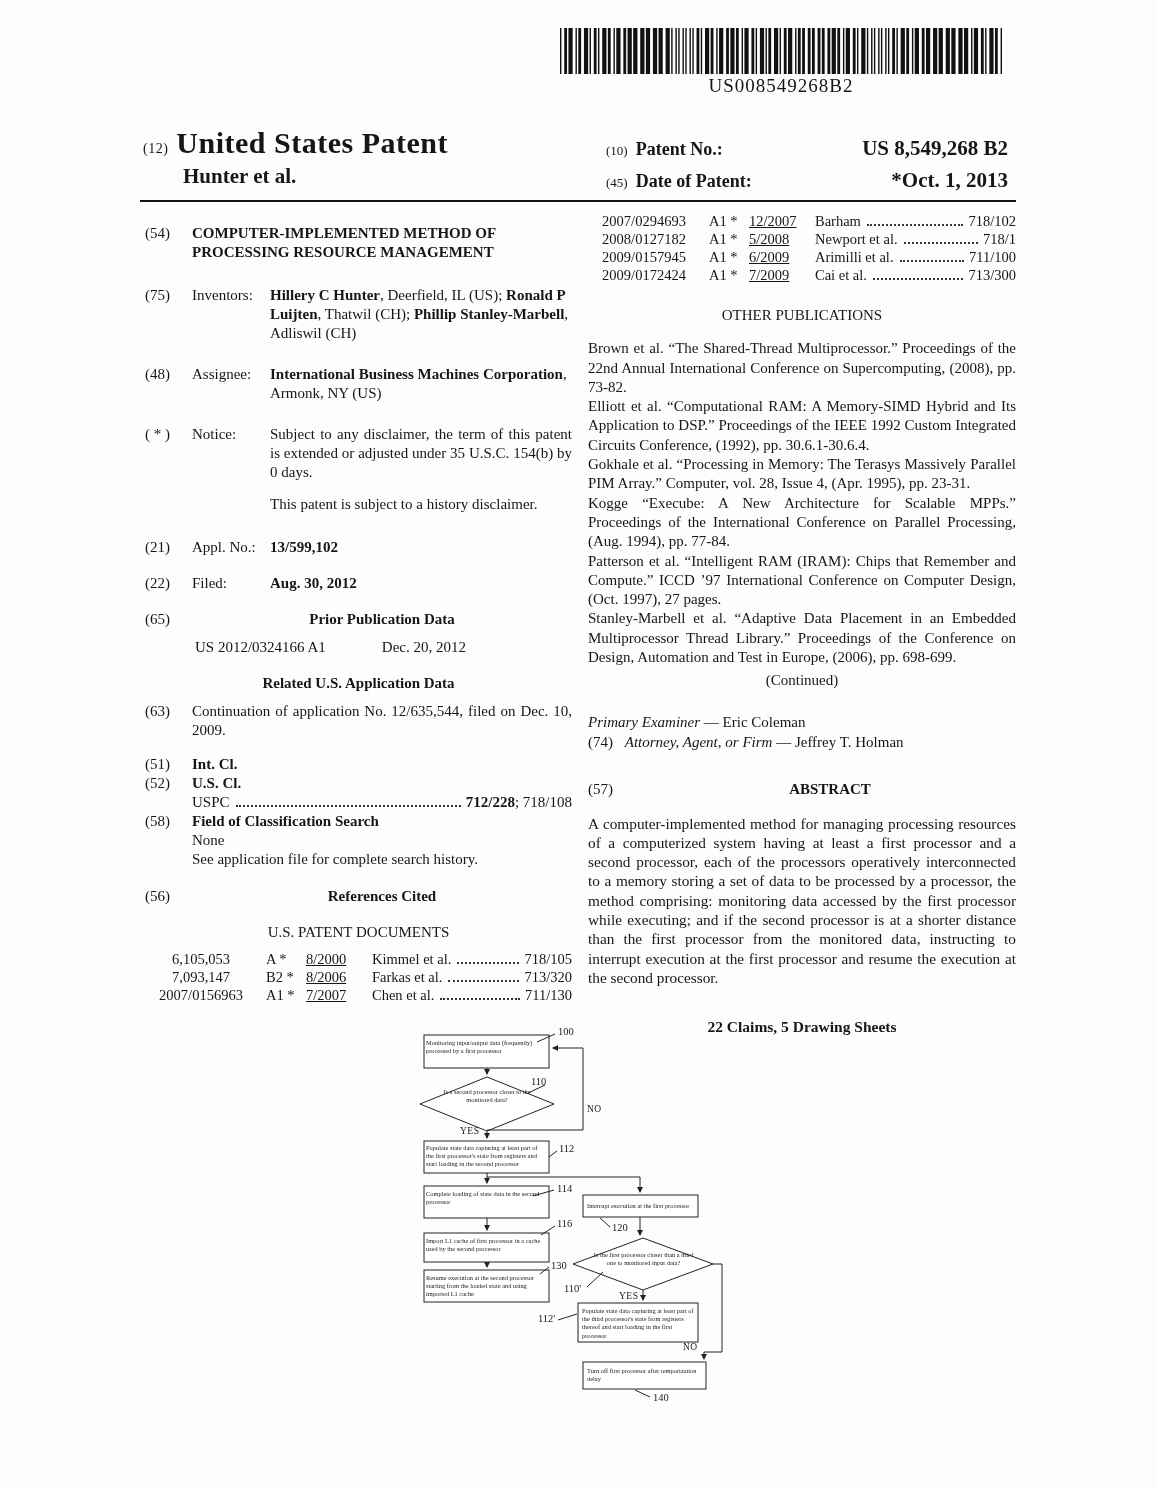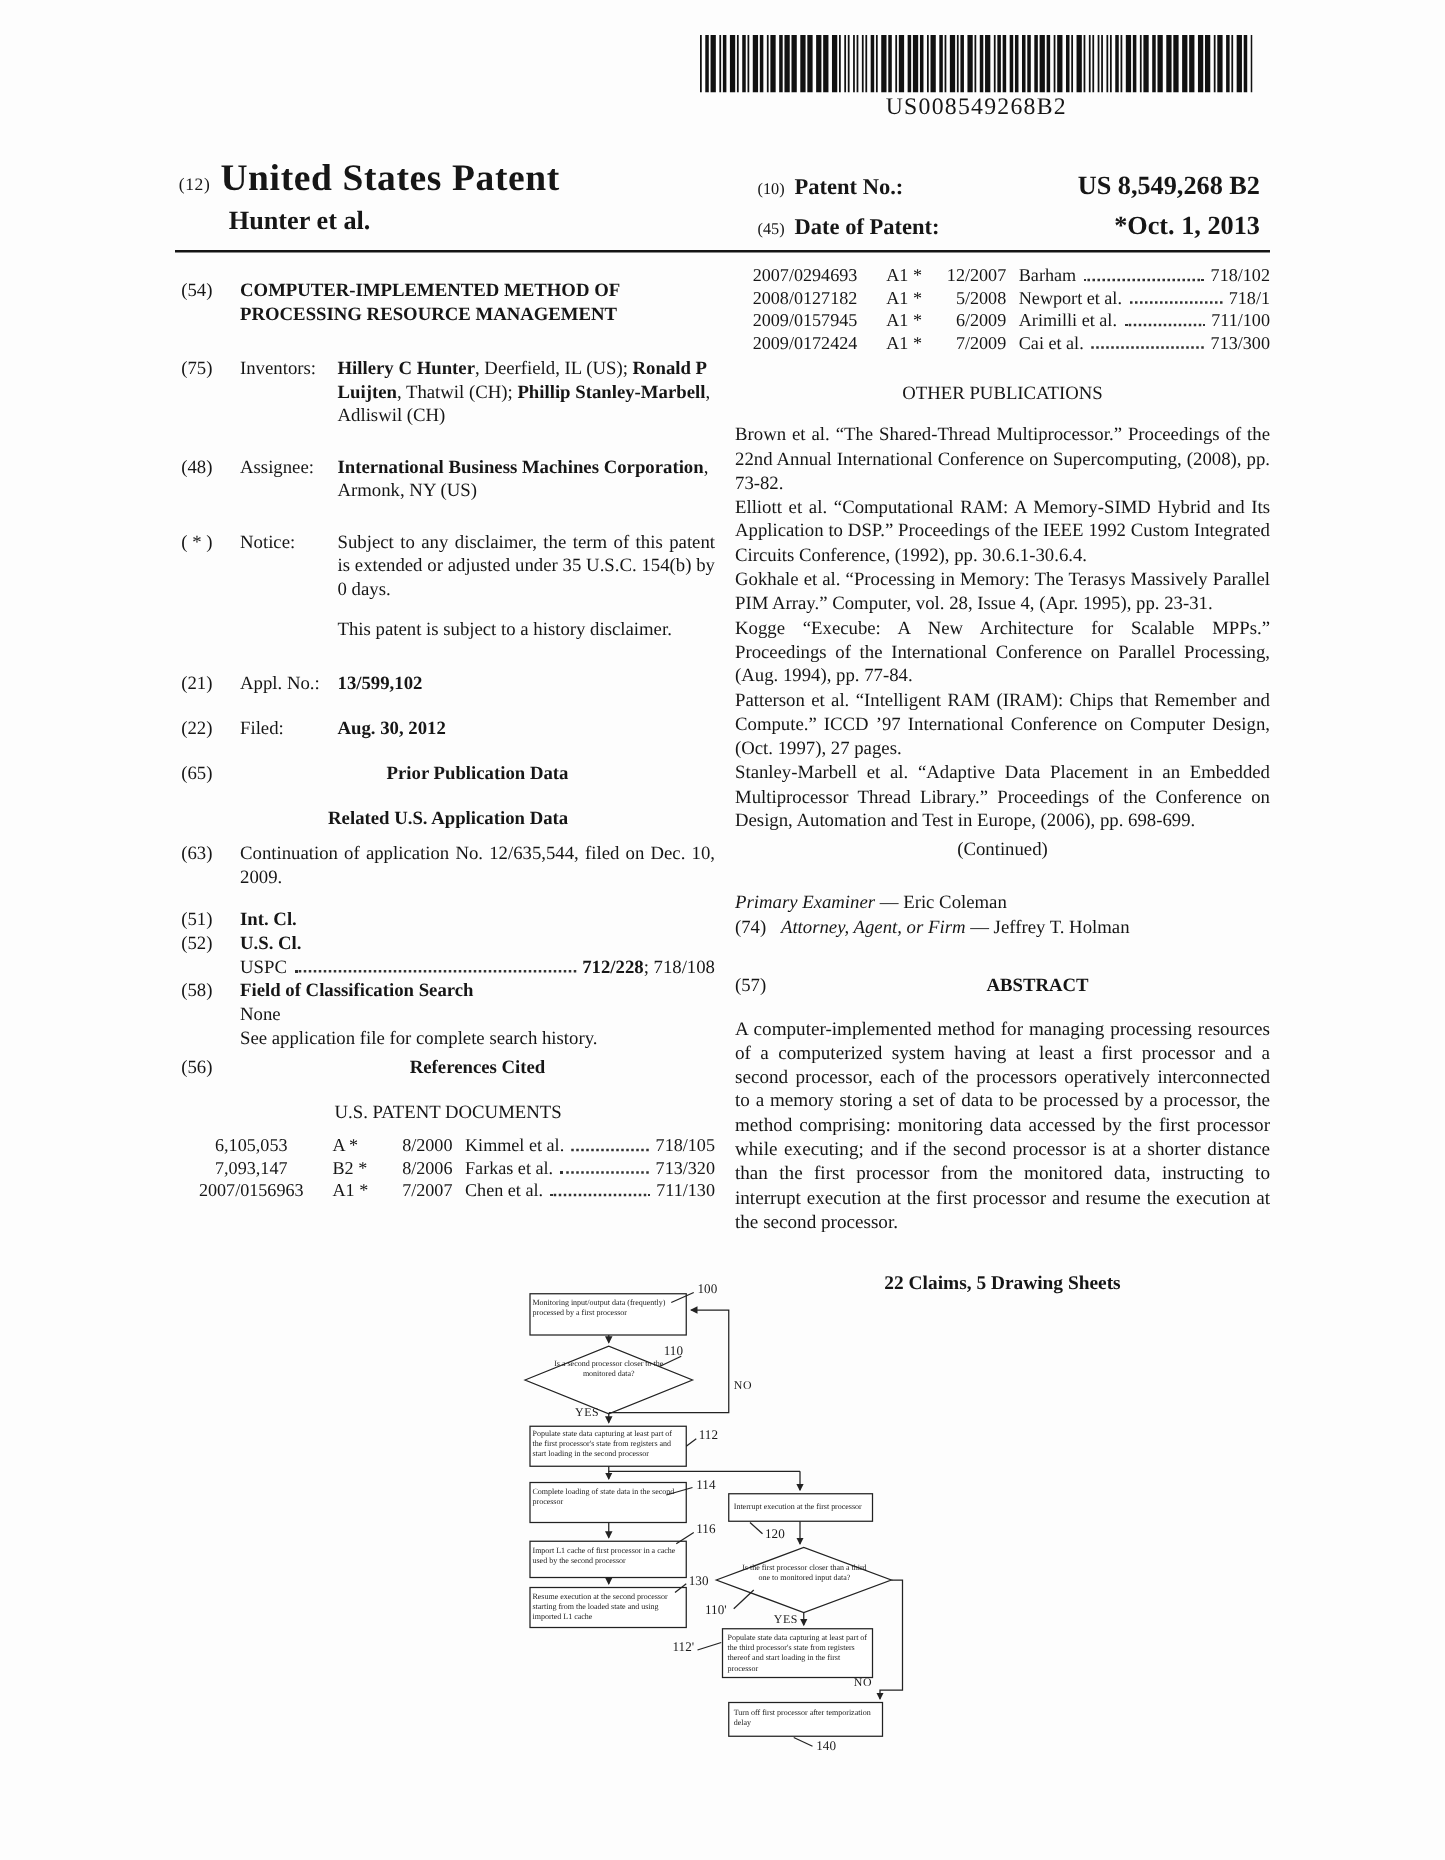--- a/index.html
+++ b/index.html
@@ -28,21 +28,21 @@
   .ival{flex:1;}
   .b{font-weight:bold;}
   .bi{font-weight:bold;font-style:italic;}
   .i{font-style:italic;}
   .just{text-align:justify;}
   .center{text-align:center;}
   
   .cit{display:flex;align-items:baseline;font-size:14.5px;line-height:18px;}
   .c-num{width:112px;flex:none;text-align:center;}
   .c-code{width:40px;flex:none;padding-left:9px;}
-  .c-date{width:56px;flex:none;text-align:right;}
+  .c-date{width:56px;flex:none;text-decoration:underline;}
   .c-name{flex:none;padding-left:10px;white-space:nowrap;}
   .c-dots{flex:1;border-bottom:2px dotted #333;margin:0 5px 3px 6px;min-width:10px;}
   .c-cls{flex:none;text-align:right;}
   .pub-ref{text-align:justify;margin:0;}
   
   .flowchart{position:absolute;left:400px;top:1020px;width:360px;height:430px;
              font-family:"Liberation Serif","DejaVu Serif",serif;}
   .fc-svg{position:absolute;left:0;top:0;width:360px;height:430px;}
   .fc-text{position:absolute;font-size:6.4px;line-height:8.2px;color:#222;}
   .fc-dtext{position:absolute;font-size:6.4px;line-height:8.2px;color:#222;text-align:center;}
@@ -213,20 +213,26 @@
     <div class="item" style="margin-top:17px;">
       <span class="inum">(22)</span>
       <span class="ilabel">Filed:</span>
       <span class="ival b">Aug. 30, 2012</span>
     </div>
 
     <div class="item" style="margin-top:17px;">
       <span class="inum">(65)</span>
       <span class="ival b center">Prior Publication Data</span>
     </div>
+    <div class="item" style="margin-top:9px;">
+      <span style="width:50px;flex:none;"></span>
+      <span>US 2012/0324166 A1</span>
+      <span style="width:56px;flex:none;"></span>
+      <span>Dec. 20, 2012</span>
+    </div>
 
     <div class="b center" style="margin-top:17px;">Related U.S. Application Data</div>
     <div class="item" style="margin-top:9px;">
       <span class="inum">(63)</span>
       <span class="ival just">Continuation of application No. 12/635,544, filed on Dec. 10, 2009.</span>
     </div>
 
     <div class="item" style="margin-top:15px;">
       <span class="inum">(51)</span>
       <span class="ival b">Int. Cl.</span>
@@ -248,21 +254,21 @@
     </div>
     <div class="item">
       <span class="inum"></span>
       <span class="ival">None</span>
     </div>
     <div class="item">
       <span class="inum"></span>
       <span class="ival">See application file for complete search history.</span>
     </div>
 
-    <div class="item" style="margin-top:4px;">
+    <div class="item" style="margin-top:18px;">
       <span class="inum">(56)</span>
       <span class="ival b center">References Cited</span>
     </div>
     <div class="center" style="margin-top:17px;font-size:15px;">U.S. PATENT DOCUMENTS</div>
 
     <div style="margin-top:8px;">
       <div class="cit">
         <span class="c-num">6,105,053</span>
           <span class="c-code">A *</span>
           <span class="c-date">8/2000</span>

